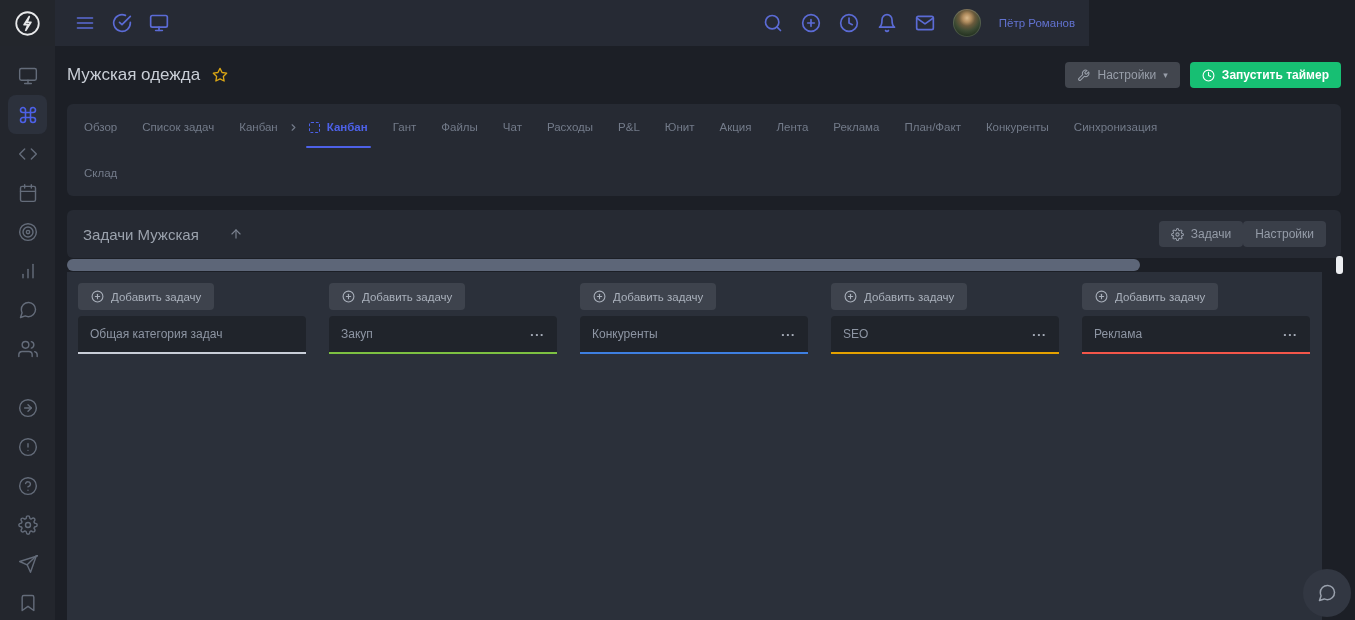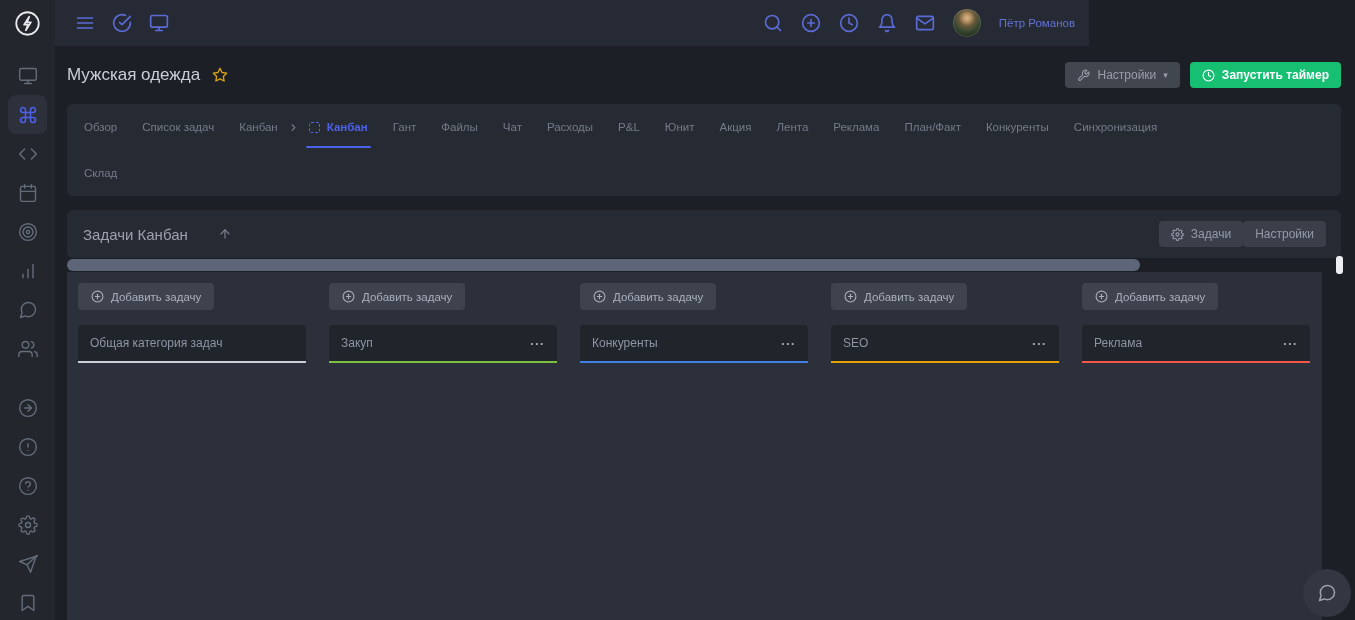--- a/index.html
+++ b/index.html
@@ -107,21 +107,21 @@
     padding:11px 0 0 11px; display:flex; gap:23px; overflow:hidden;
   }
   .kcolumn { width:228px; flex:none; }
   .add-task {
     display:inline-flex; align-items:center; gap:7px; height:27px; padding:0 13px;
     background:#3e434d; color:#a9b0bb; border:none; border-radius:4px;
     font-size:11.5px; cursor:pointer; font-family:"Liberation Sans", sans-serif;
   }
   .add-task svg { width:13px; height:13px; }
   .col-header {
-    margin-top:15px; height:38px; background:#20242b;
+    margin-top:6px; height:38px; background:#20242b;
     border-radius:4px 4px 0 0; border-bottom:2px solid #c9ced8;
     display:flex; align-items:center; justify-content:space-between;
     padding:0 12px; cursor:pointer;
   }
   .col-title { font-size:12px; color:#8d95a3; }
   .col-menu { color:#aab1bd; font-size:8px; letter-spacing:2px; cursor:pointer; }
 
   
   .vscroll-thumb {
     position:absolute; right:12px; top:256px; width:7px; height:18px;
@@ -354,21 +354,21 @@
       <span class="tab">Конкуренты</span>
       <span class="tab">Синхронизация</span>
 
     </div>
     <div class="tabs-row">
       <span class="tab">Склад</span>
     </div>
   </div>
 
   <div class="section-header">
-    <span class="section-title">Задачи Канбан</span>
+    <span class="section-title">Задачи Мужская</span>
     <span class="collapse-icon">
       <svg viewBox="0 0 24 24" fill="none" stroke="currentColor" stroke-width="2" stroke-linecap="round" stroke-linejoin="round">
           <line x1="12" y1="19" x2="12" y2="5"></line>
           <polyline points="5 12 12 5 19 12"></polyline>
         </svg>
     </span>
     <div class="section-actions">
       <button class="btn btn-dark">
         <svg viewBox="0 0 24 24" fill="none" stroke="currentColor" stroke-width="2" stroke-linecap="round" stroke-linejoin="round">
             <circle cx="12" cy="12" r="3"></circle>

